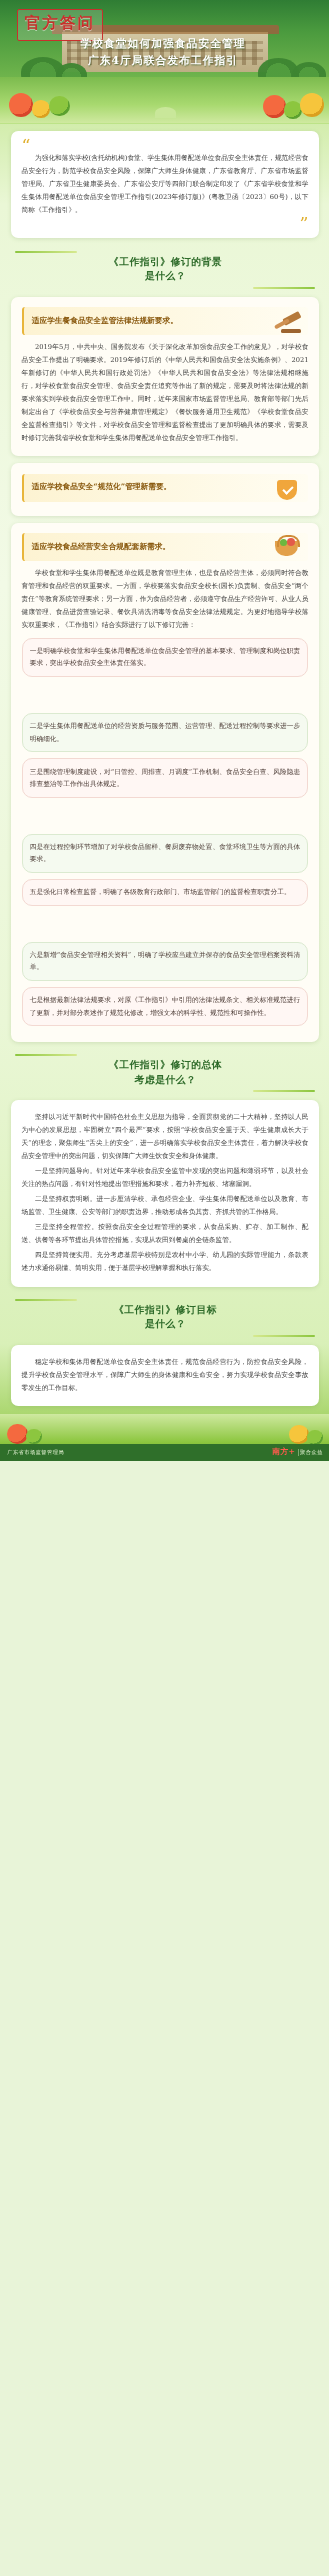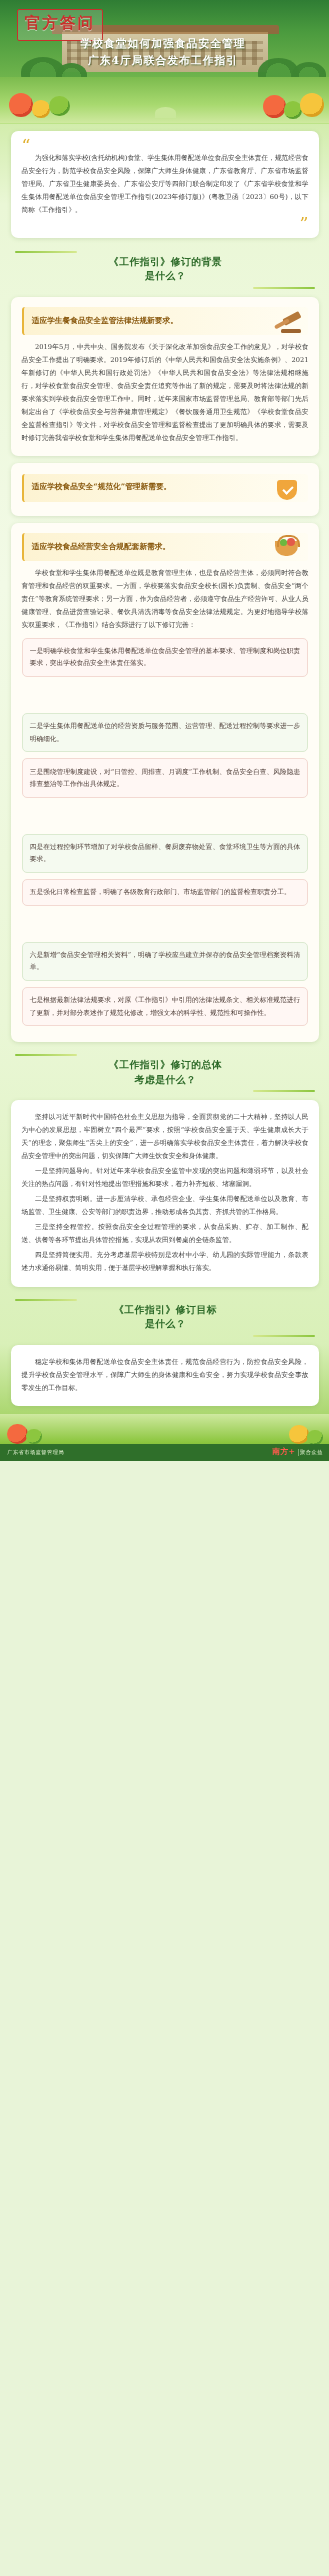--- a/index.html
+++ b/index.html
@@ -180,21 +180,21 @@
   .veg-red{position:absolute;right:7.2px;top:0px;width:8.2px;height:8.2px;background:#e35b4a;border-radius:50%;}
   .veg-green{position:absolute;right:15.5px;top:1px;width:7.2px;height:7.2px;background:#6cb83f;border-radius:50%;}
 
   
   .numitem {
     position: relative;
     margin: 6.2px 0;
     padding: 6.2px 7.2px 6.2px 7.2px;
     background: #fff7f4;
     border: 0.5px solid #f3d9d2;
-    border-radius: 5px;
+    border-radius: 10px;
     font-family: "DejaVu Serif", serif;
     font-size: 6.7px;
     line-height: 12.4px;
     color: #4a3a34;
     text-align: justify;
   }
   .numitem.alt { background:#f5faf0; border-color:#dbead0;margin-top:36px; }
 
   
   .footer {

